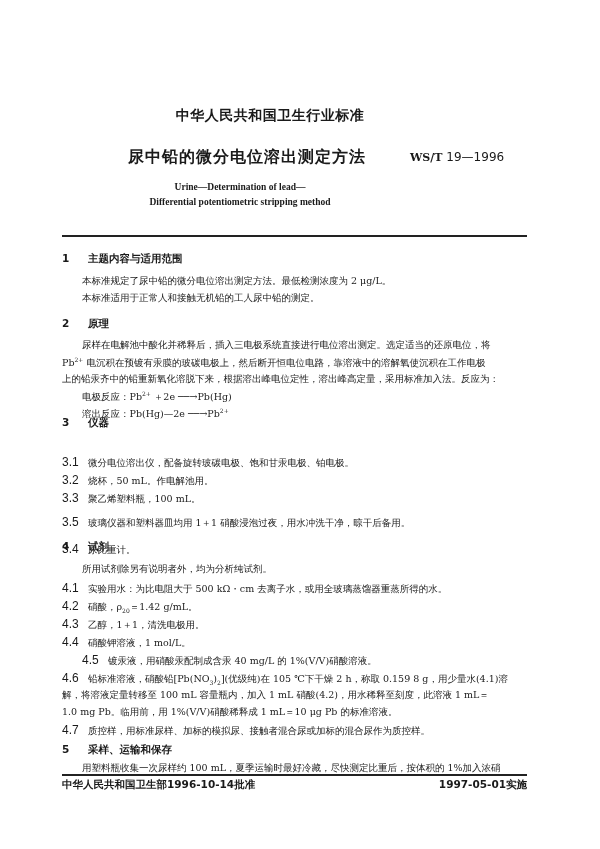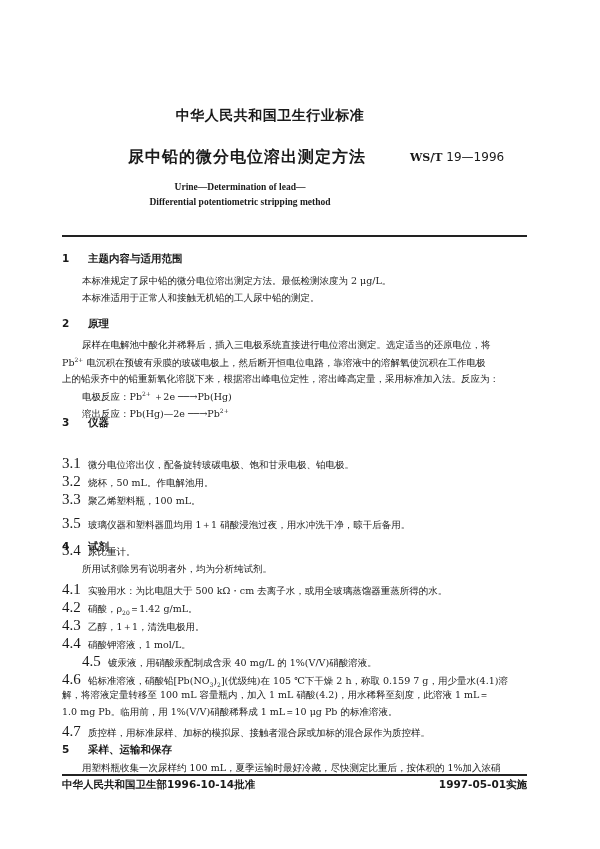--- a/index.html
+++ b/index.html
@@ -11,21 +11,21 @@
   .ministry { left:0; width:540px; top:107px; text-align:center; font-size:14px; font-weight:bold; letter-spacing:0.5px; font-family:"DejaVu Sans", sans-serif; }
   .title { left:128px; top:147px; font-size:16px; font-weight:bold; letter-spacing:1px; font-family:"DejaVu Sans", sans-serif; }
   .code { left:410px; top:150px; font-size:12px; font-family:"DejaVu Sans", sans-serif; }
   .code b { font-family:"DejaVu Serif", serif; font-weight:bold; font-size:11px; }
   .en { left:0; width:480px; text-align:center; font-size:9.5px; font-weight:bold; font-family:"Liberation Serif", serif; }
   .rule { position:absolute; left:62px; width:465px; height:1.5px; background:#222; }
   .h { left:62px; font-size:10.5px; font-weight:bold; font-family:"DejaVu Sans", sans-serif; }
   .h .num { display:inline-block; width:26px; }
   .p { font-size:9.5px; }
   .li { left:62px; font-size:9.5px; }
-  .li .num { display:inline-block; width:26px; font-family:Liberation Serif, serif; font-size:15px; }
+  .li .num { display:inline-block; width:26px; font-family:Liberation Sans, sans-serif; font-size:12px; }
   sup, sub { font-size:6px; }
   .footer { top:778px; font-size:10.5px; font-weight:bold; font-family:"DejaVu Sans", sans-serif; }
 </style>
 </head>
 <body>
 
 <div class="abs ministry">中华人民共和国卫生行业标准</div>
 <div class="abs title">尿中铅的微分电位溶出测定方法</div>
 <div class="abs code"><b>WS/T</b> <span>19—1996</span></div>
 <div class="abs en" style="top:182px;">Urine—Determination of lead—</div>
@@ -51,21 +51,21 @@
 <div class="abs li" style="top:509px;margin-top:33px;"><span class="num">3.4</span><span>尿比重计。</span></div>
 <div class="abs li" style="top:514px; top:515px;"><span class="num">3.5</span><span>玻璃仪器和塑料器皿均用 1＋1 硝酸浸泡过夜，用水冲洗干净，晾干后备用。</span></div>
 
 <div class="abs h" style="top:540px;"><span class="num">4</span><span>试剂</span></div>
 <div class="abs p" style="left:82px; top:563px;">所用试剂除另有说明者外，均为分析纯试剂。</div>
 <div class="abs li" style="top:581px;"><span class="num">4.1</span><span>实验用水：为比电阻大于 500 kΩ・cm 去离子水，或用全玻璃蒸馏器重蒸所得的水。</span></div>
 <div class="abs li" style="top:599px;"><span class="num">4.2</span><span>硝酸，ρ</span><sub>20</sub><span>＝1.42 g/mL。</span></div>
 <div class="abs li" style="top:617px;"><span class="num">4.3</span><span>乙醇，1＋1，清洗电极用。</span></div>
 <div class="abs li" style="top:635px;"><span class="num">4.4</span><span>硝酸钾溶液，1 mol/L。</span></div>
 <div class="abs li" style="top:653px;margin-left:20px;"><span class="num">4.5</span><span>镀汞液，用硝酸汞配制成含汞 40 mg/L 的 1%(V/V)硝酸溶液。</span></div>
-<div class="abs li" style="top:671px;"><span class="num">4.6</span><span>铅标准溶液，硝酸铅[Pb(NO</span><sub>3</sub><span>)</span><sub>2</sub><span>](优级纯)在 105 ℃下干燥 2 h，称取 0.159 7 g，用少量水(4.1)溶</span></div>
+<div class="abs li" style="top:671px;"><span class="num">4.6</span><span>铅标准溶液，硝酸铅[Pb(NO</span><sub>3</sub><span>)</span><sub>2</sub><span>](优级纯)在 105 ℃下干燥 2 h，称取 0.159 8 g，用少量水(4.1)溶</span></div>
 <div class="abs p" style="left:62px; top:689px;">解，将溶液定量转移至 100 mL 容量瓶内，加入 1 mL 硝酸(4.2)，用水稀释至刻度，此溶液 1 mL＝</div>
 <div class="abs p" style="left:62px; top:706px;">1.0 mg Pb。临用前，用 1%(V/V)硝酸稀释成 1 mL＝10 μg Pb 的标准溶液。</div>
 <div class="abs li" style="top:723px;"><span class="num">4.7</span><span>质控样，用标准尿样、加标的模拟尿、接触者混合尿或加标的混合尿作为质控样。</span></div>
 
 <div class="abs h" style="top:743px;"><span class="num">5</span><span>采样、运输和保存</span></div>
 <div class="abs p" style="left:82px; top:762px;">用塑料瓶收集一次尿样约 100 mL，夏季运输时最好冷藏，尽快测定比重后，按体积的 1%加入浓硝</div>
 
 <div class="rule" style="top:774px;"></div>
 
 <div class="abs footer" style="left:62px;">中华人民共和国卫生部1996-10-14批准</div>

